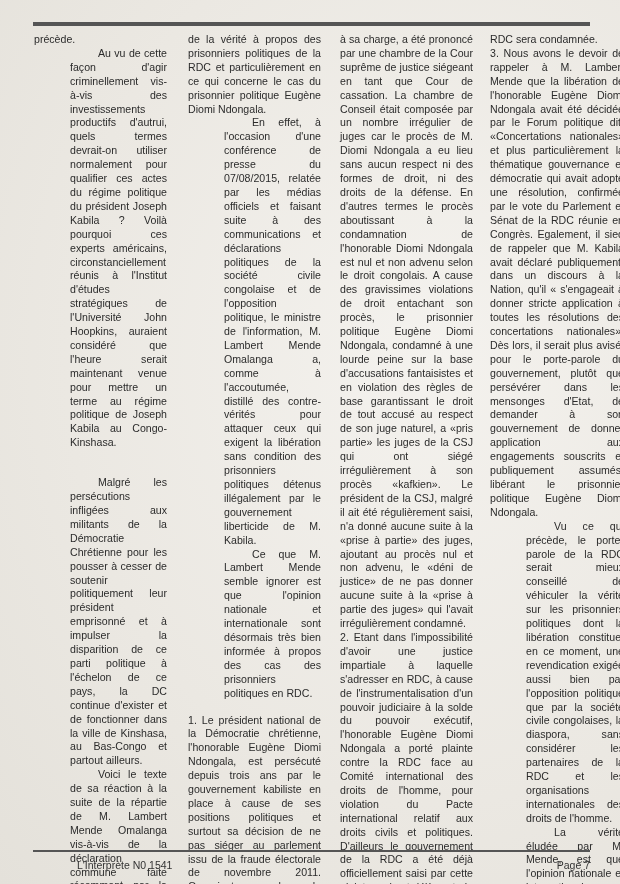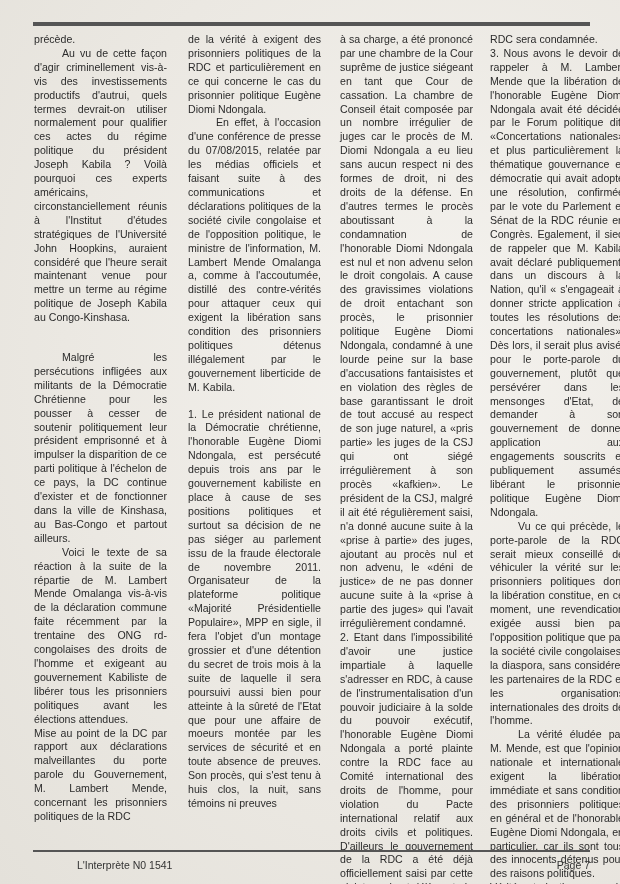--- a/index.html
+++ b/index.html
@@ -12,21 +12,21 @@
     position:relative;
   }
   .rule-top { position:absolute; left:33px; top:22px; width:557px; height:4px; background:#555; }
   .rule-bottom { position:absolute; left:33px; top:850px; width:557px; height:2px; background:#555; }
   .col {
     position:absolute; top:33px; width:133px;
     font-size:10.6px; line-height:13.9px;
     text-align:justify;
   }
   .col p { margin:0; }
-  .col .ind { text-indent:28px; }
+  .col .ind { text-indent:28px;margin-left:36px; }
   .col .head { text-transform:uppercase; }
   .col .gap { height:13px; }
   #c1 { left:34px; }
   #c2 { left:188px; }
   #c3 { left:340px; }
   #c4 { left:490px; width:134px; }
   .footer { position:absolute; top:859px; font-size:10.5px; color:#333; }
   .footer.left { left:34px;padding-left:43px; }
   .footer.right { right:30px; }
 </style>
@@ -38,22 +38,23 @@
 <div class="col" id="c1">
     <p class="">précède.</p>
     <p class=" ind">Au vu de cette façon d'agir criminellement vis-à-vis des investissements productifs d'autrui, quels termes devrait-on utiliser normalement pour qualifier ces actes du régime politique du président Joseph Kabila ? Voilà pourquoi ces experts américains, circonstanciellement réunis à l'Institut d'études stratégiques de l'Université John Hoopkins, auraient considéré que l'heure serait maintenant venue pour mettre un terme au régime politique de Joseph Kabila au Congo-Kinshasa.</p>
     <div class="gap"></div>
     <div class="gap"></div>
     <p class=" ind">Malgré les persécutions infligées aux militants de la Démocratie Chrétienne pour les pousser à cesser de soutenir politiquement leur président emprisonné et à impulser la disparition de ce parti politique à l'échelon de ce pays, la DC continue d'exister et de fonctionner dans la ville de Kinshasa, au Bas-Congo et partout ailleurs.</p>
     <p class=" ind">Voici le texte de sa réaction à la suite de la répartie de M. Lambert Mende Omalanga vis-à-vis de la déclaration commune faite récemment par la trentaine des ONG rd-congolaises des droits de l'homme et exigeant au gouvernement Kabiliste de libérer tous les prisonniers politiques avant les élections attendues.</p>
     <p class="">Mise au point de la DC par rapport aux déclarations malveillantes du porte parole du Gouvernement, M. Lambert Mende, concernant les prisonniers politiques de la RDC</p>
   </div>
 <div class="col" id="c2">
-    <p class="">de la vérité à exigent des prisonniers politiques de la RDC et particulièrement en ce qui concerne le cas du prisonnier politique Eugène Diomi Ndongala.</p>
+    <p class="">de la vérité à propos des prisonniers politiques de la RDC et particulièrement en ce qui concerne le cas du prisonnier politique Eugène Diomi Ndongala.</p>
     <p class=" ind">En effet, à l'occasion d'une conférence de presse du 07/08/2015, relatée par les médias officiels et faisant suite à des communications et déclarations politiques de la société civile congolaise et de l'opposition politique, le ministre de l'information, M. Lambert Mende Omalanga a, comme à l'accoutumée, distillé des contre-vérités pour attaquer ceux qui exigent la libération sans condition des prisonniers politiques détenus illégalement par le gouvernement liberticide de M. Kabila.</p>
+    <p class=" ind">Ce que M. Lambert Mende semble ignorer est que l'opinion nationale et internationale sont désormais très bien informée à propos des cas des prisonniers politiques en RDC.</p>
     <div class="gap"></div>
     <p class="">1. Le président national de la Démocratie chrétienne, l'honorable Eugène Diomi Ndongala, est persécuté depuis trois ans par le gouvernement kabiliste en place à cause de ses positions politiques et surtout sa décision de ne pas siéger au parlement issu de la fraude électorale de novembre 2011. Organisateur de la plateforme politique «Majorité Présidentielle Populaire», MPP en sigle, il fera l'objet d'un montage grossier et d'une détention du secret de trois mois à la suite de laquelle il sera poursuivi aussi bien pour atteinte à la sûreté de l'Etat que pour une affaire de moeurs montée par les services de sécurité et en toute absence de preuves. Son procès, qui s'est tenu à huis clos, la nuit, sans témoins ni preuves</p>
   </div>
 <div class="col" id="c3">
     <p class="">à sa charge, a été prononcé par une chambre de la Cour suprême de justice siégeant en tant que Cour de cassation. La chambre de Conseil était composée par un nombre irrégulier de juges car le procès de M. Diomi Ndongala a eu lieu sans aucun respect ni des formes de droit, ni des droits de la défense. En d'autres termes le procès aboutissant à la condamnation de l'honorable Diomi Ndongala est nul et non advenu selon le droit congolais. A cause des gravissimes violations de droit entachant son procès, le prisonnier politique Eugène Diomi Ndongala, condamné à une lourde peine sur la base d'accusations fantaisistes et en violation des règles de base garantissant le droit de tout accusé au respect de son juge naturel, a «pris partie» les juges de la CSJ qui ont siégé irrégulièrement à son procès «kafkien». Le président de la CSJ, malgré il ait été régulièrement saisi, n'a donné aucune suite à la «prise à partie» des juges, ajoutant au procès nul et non advenu, le «déni de justice» de ne pas donner aucune suite à la «prise à partie des juges» qui l'avait irrégulièrement condamné.</p>
     <p class="">2. Etant dans l'impossibilité d'avoir une justice impartiale à laquelle s'adresser en RDC, à cause de l'instrumentalisation d'un pouvoir judiciaire à la solde du pouvoir exécutif, l'honorable Eugène Diomi Ndongala a porté plainte contre la RDC face au Comité international des droits de l'homme, pour violation du Pacte international relatif aux droits civils et politiques. D'ailleurs le gouvernement de la RDC a été déjà officiellement saisi par cette plainte, qui est déjà en train d'aboutir au niveau du Tribunal des droits de l'homme de Genève, devant lequel la Démocratie Chrétienne n'a aucun doute que la</p>
   </div>
 <div class="col" id="c4">
     <p class="">RDC sera condamnée.</p>
     <p class="">3. Nous avons le devoir de rappeler à M. Lambert Mende que la libération de l'honorable Eugène Diomi Ndongala avait été décidée par le Forum politique dit, «Concertations nationales» et plus particulièrement la thématique gouvernance et démocratie qui avait adopté une résolution, confirmée par le vote du Parlement et Sénat de la RDC réunie en Congrès. Egalement, il sied de rappeler que M. Kabila avait déclaré publiquement, dans un discours à la Nation, qu'il « s'engageait à donner stricte application à toutes les résolutions des concertations nationales». Dès lors, il serait plus avisé, pour le porte-parole du gouvernement, plutôt que persévérer dans les mensonges d'Etat, de demander à son gouvernement de donner application aux engagements souscrits et publiquement assumés, libérant le prisonnier politique Eugène Diomi Ndongala.</p>

